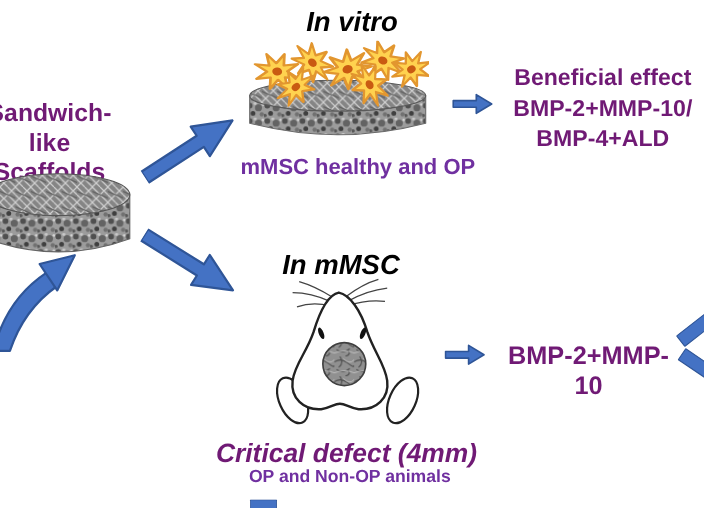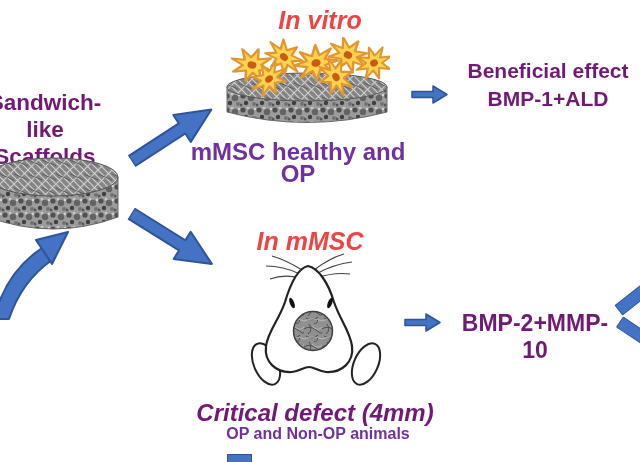--- a/index.html
+++ b/index.html
@@ -3,21 +3,21 @@
 <meta charset="utf-8">
 <style>
   html,body{margin:0;padding:0;background:#fff;}
   #canvas{
     position:relative;width:640px;height:462px;background:#ffffff;
     overflow:hidden;font-family:"Liberation Sans",sans-serif;
   }
   .abs{position:absolute;}
   .ctr{text-align:center;}
   .blk{color:#701a75;font-weight:bold;}
-  .title{color:#ef4444;font-weight:bold;font-style:italic;font-size:25px;}
+  .title{color:#000000;font-weight:bold;font-style:italic;font-size:25px;}
   .purple{color:#7030a0;font-weight:bold;}
   .frag{
     position:absolute;background:#4472c4;border:1.5px solid #2f5597;border-radius:1px;
   }
   svg{display:block;}
   .arrow-rot{transform-origin:center center;}
 </style>
 </head>
 <body>
 
@@ -90,24 +90,25 @@
       <use href="#cellshape" transform="translate(112,40) rotate(60) scale(1.2,0.95)"></use>
     </g>
   </svg>
 
   <svg class="abs" style="left:411px;top:83px;" width="38" height="23" viewBox="0 0 38 23">
     <polygon points="1,8.5 22,8.5 22,3 36,11.5 22,20 22,14.5 1,14.5" fill="#4472c4" stroke="#2f5597" stroke-width="1.5" stroke-linejoin="round"></polygon>
   </svg>
 
   <div class="abs ctr blk" style="left:456px;top:57px;width:184px;font-size:21px;line-height:28px;">
     <div>Beneficial effect</div>
-    <div>BMP-1+ALD</div>
+    <div>BMP-2+MMP-10/</div>
+    <div>BMP-4+ALD</div>
   </div>
 
-  <div class="abs ctr purple" style="left:188px;top:141px;width:220px;font-size:24px;line-height:22px;">
+  <div class="abs ctr purple" style="left:212px;top:141px;width:220px;font-size:20px;line-height:22px;text-align:right;">
     <div>mMSC healthy and OP</div>
   </div>
 
   <div class="abs ctr title" style="left:245px;top:227px;width:130px;">In mMSC</div>
 
   <svg class="abs" style="left:250px;top:252px;" width="134" height="142" viewBox="0 0 134 142">
     <g>
       <path d="M52,18 Q36,8 22,4 M50,22 Q33,14 16,14 M50,26 Q34,22 20,27 M64,18 Q80,6 94,2 M66,22 Q84,12 102,10 M66,26 Q84,20 100,22" stroke="#444" stroke-width="1.2" fill="none"></path>
     </g>
     <g>

